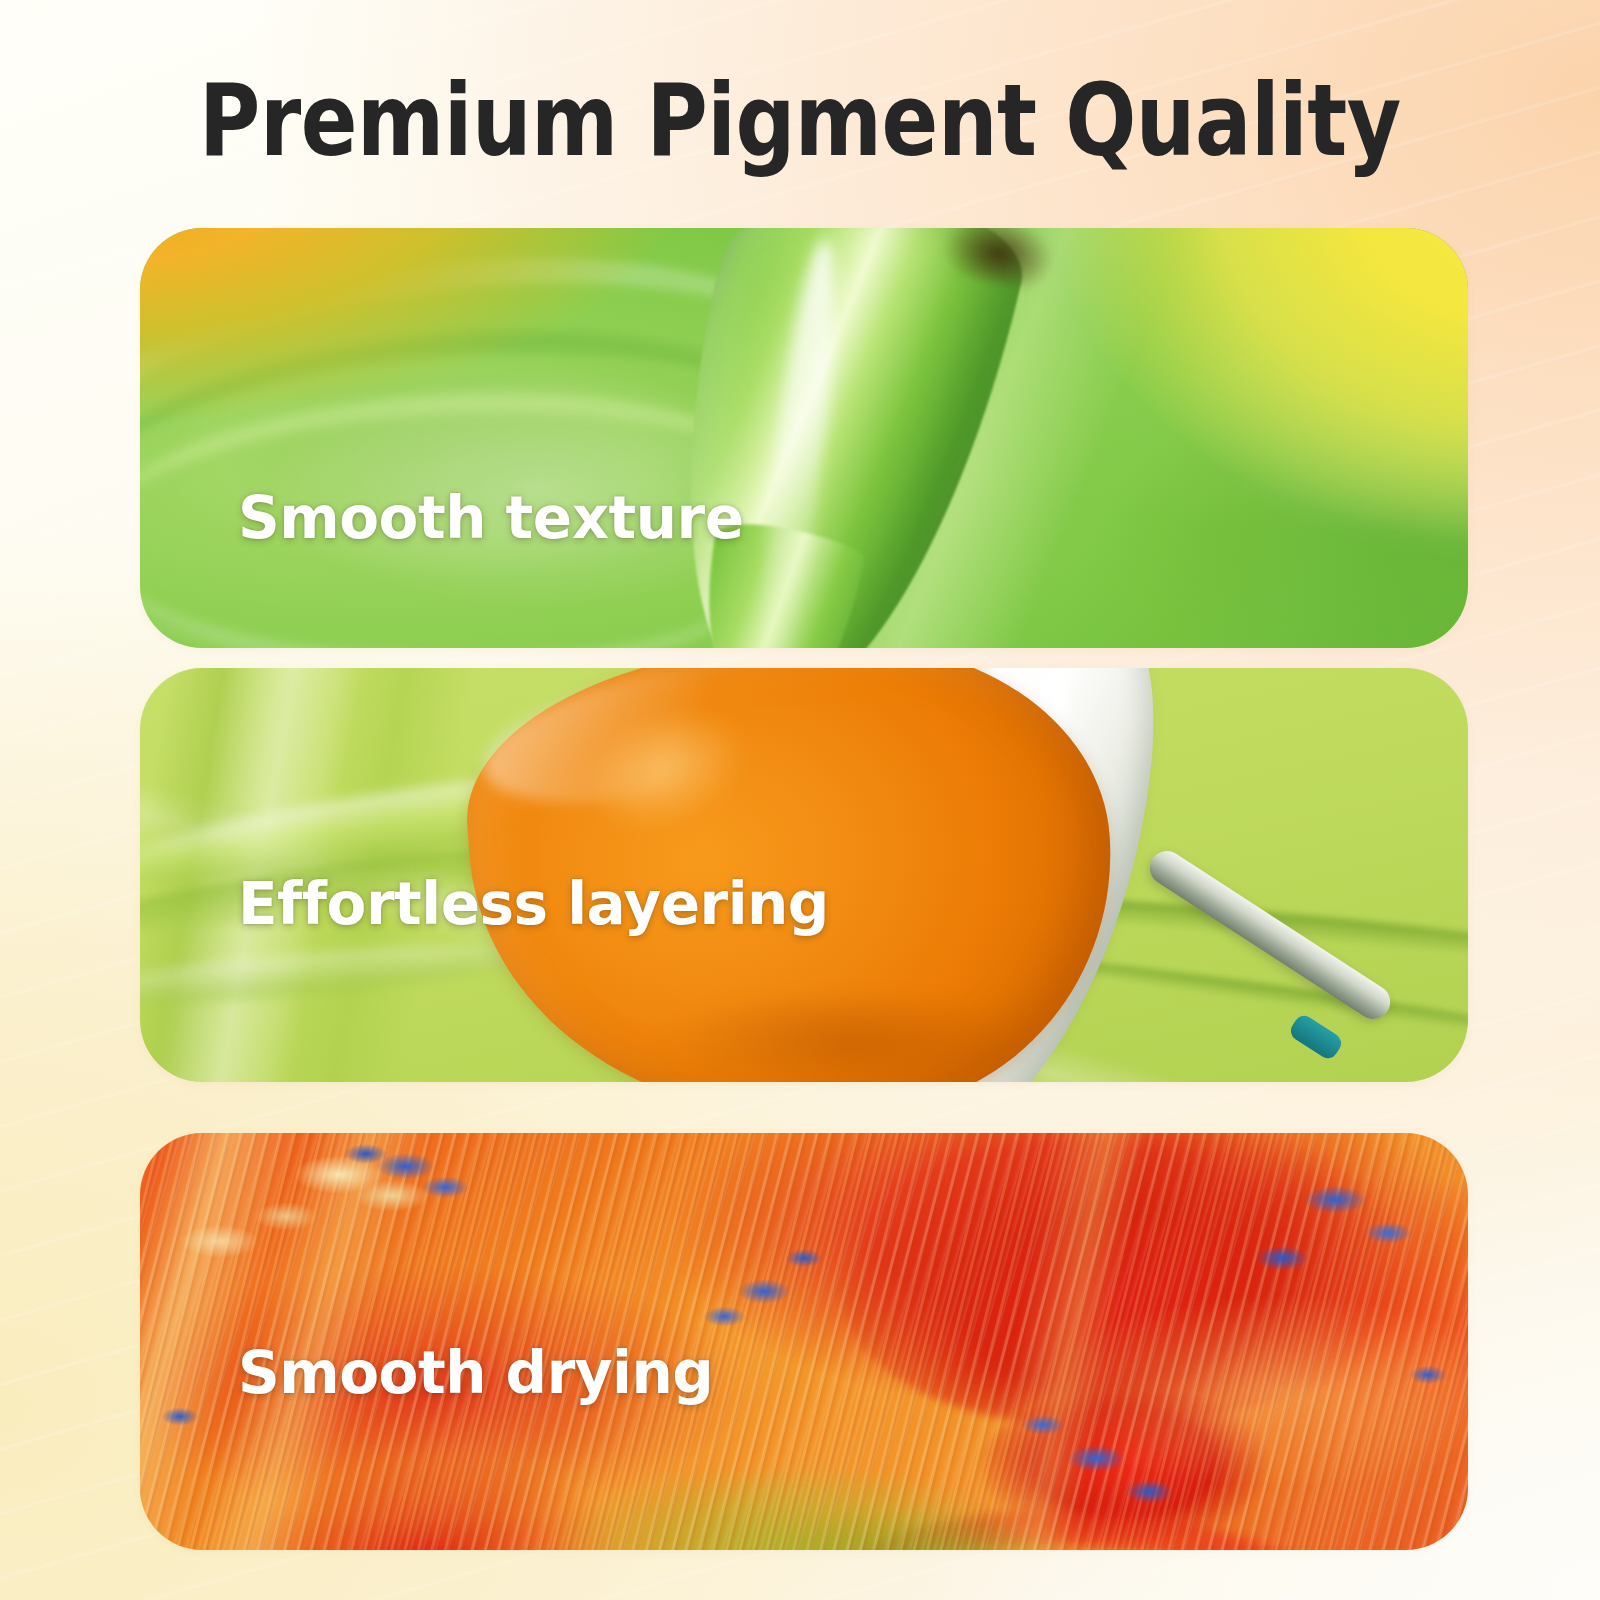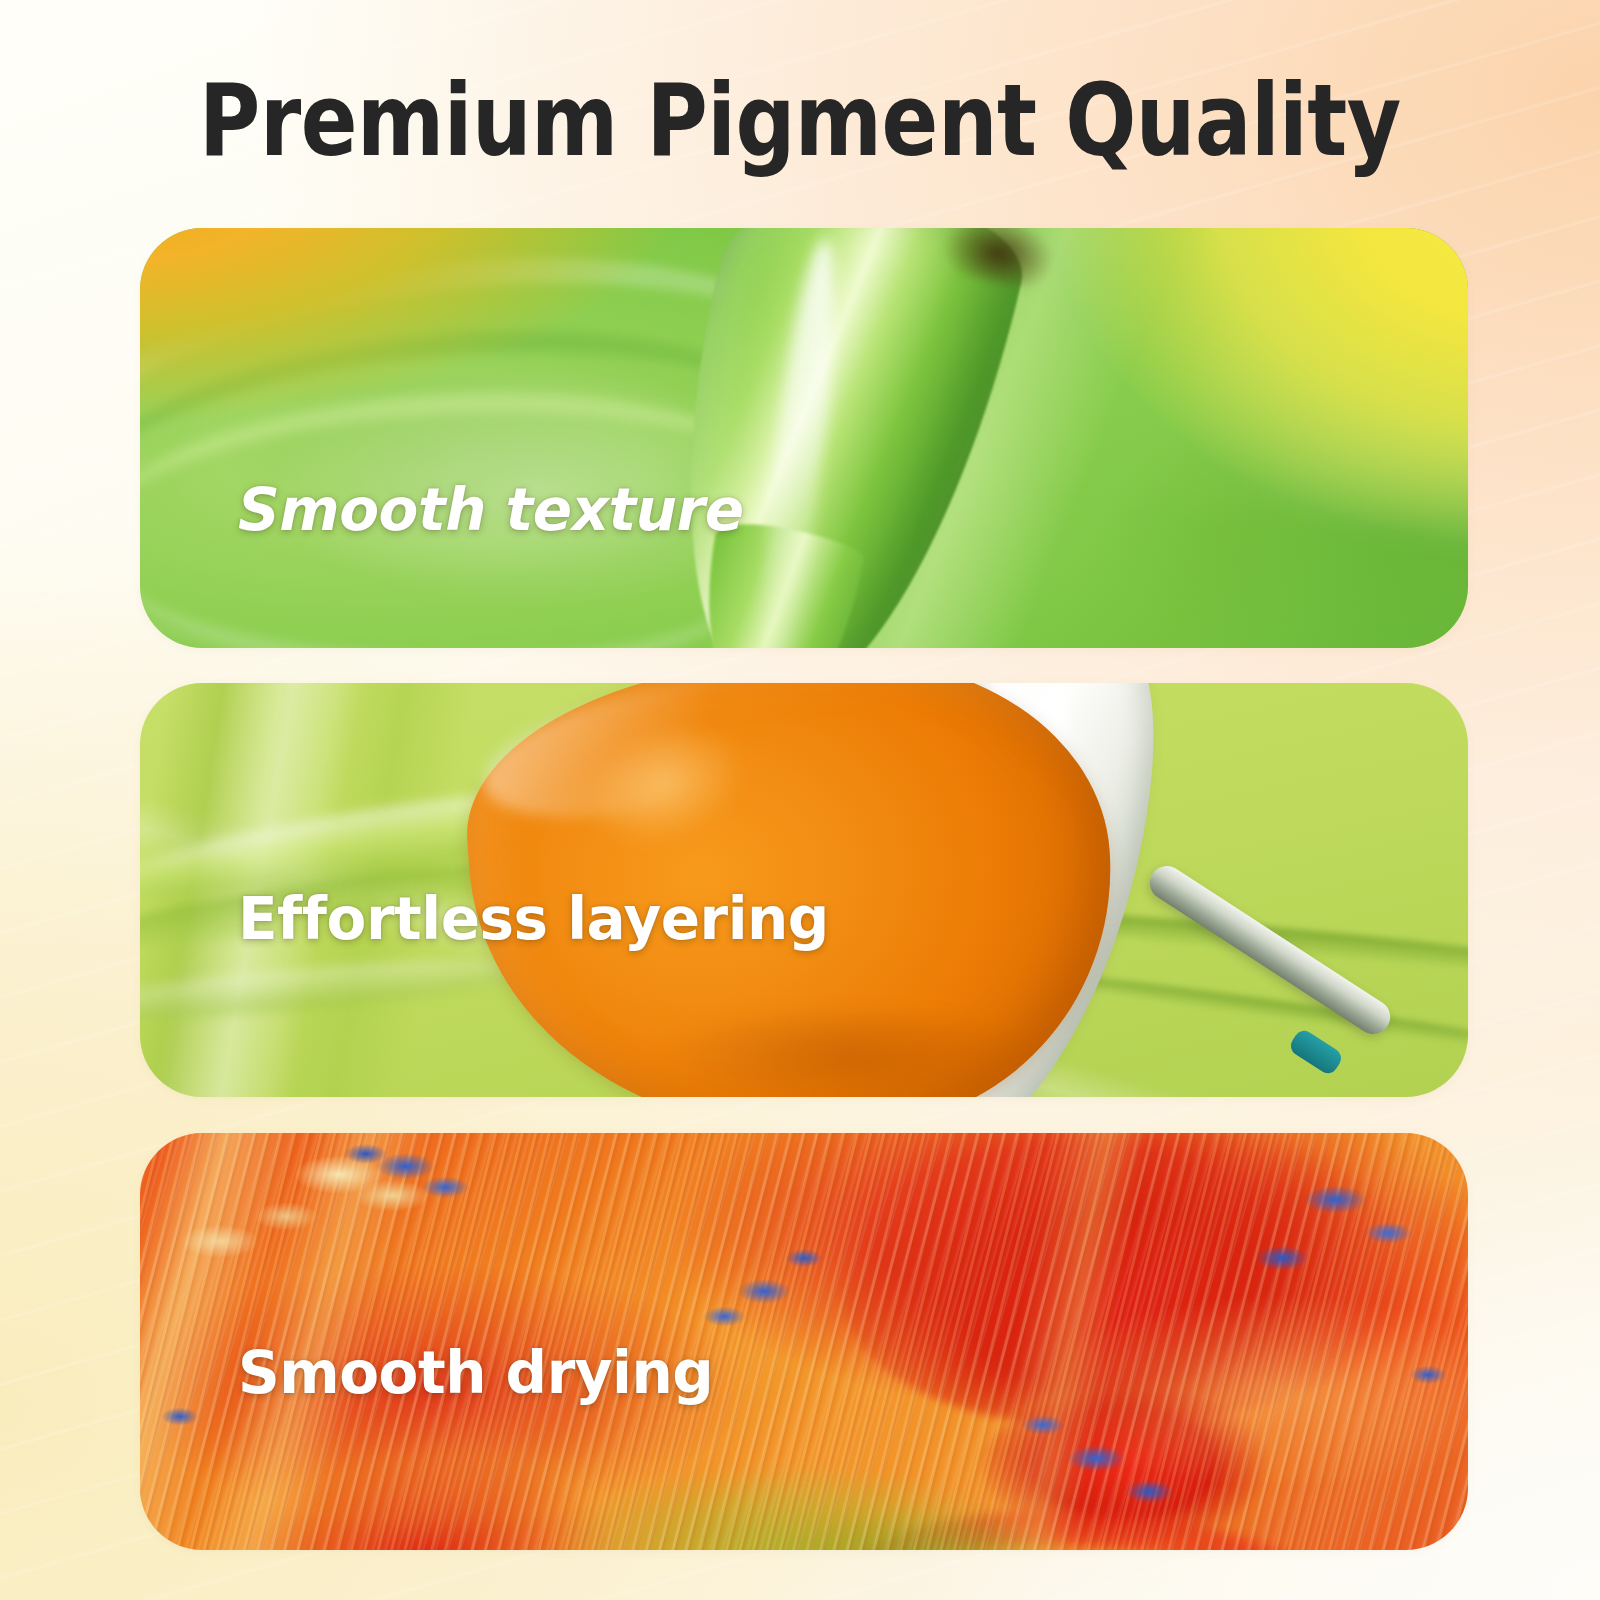--- a/index.html
+++ b/index.html
@@ -56,39 +56,39 @@
   
   .card {
     position:absolute;
     left:140px;
     width:1328px;
     border-radius:62px;
     overflow:hidden;
     box-shadow:0 2px 10px rgba(120,90,40,.05);
   }
   #card-smooth    { top:228px;  height:420px; }
-  #card-layering  { top:683px;  height:414px; }
+  #card-layering  { top:668px;  height:414px; }
   #card-drying    { top:1133px; height:417px; }
 
   .card-art { position:absolute; inset:0; }
   .layer { position:absolute; inset:0; }
 
   .card-label {
     position:absolute;
     left:98px;
     font-size:58px;
     font-weight:700;
     color:#ffffff;
     font-family:"DejaVu Sans", sans-serif;
     letter-spacing:-0.5px;
     white-space:nowrap;
     text-shadow:0 2px 7px rgba(60,45,15,.30), 0 0 2px rgba(70,55,20,.25);
     z-index:9;
   }
-  #card-smooth   .card-label { top:248px;font-style:italic; }
+  #card-smooth   .card-label { top:256px; }
   #card-layering .card-label { top:202px; }
   #card-drying   .card-label { top:206px; }
 
   
   .c1-base {
     background:
       radial-gradient(110% 120% at 18% 58%, #a9d96a 0%, #8fcf52 32%, #7ec845 55%, #6dbb3c 78%, #5faf34 100%);
   }
   .c1-yellow-tl {
     background:radial-gradient(68% 86% at -4% -10%, #f0a61a 0%, #f2b42a 22%, #cfc02c 40%, rgba(160,200,60,0) 66%);

